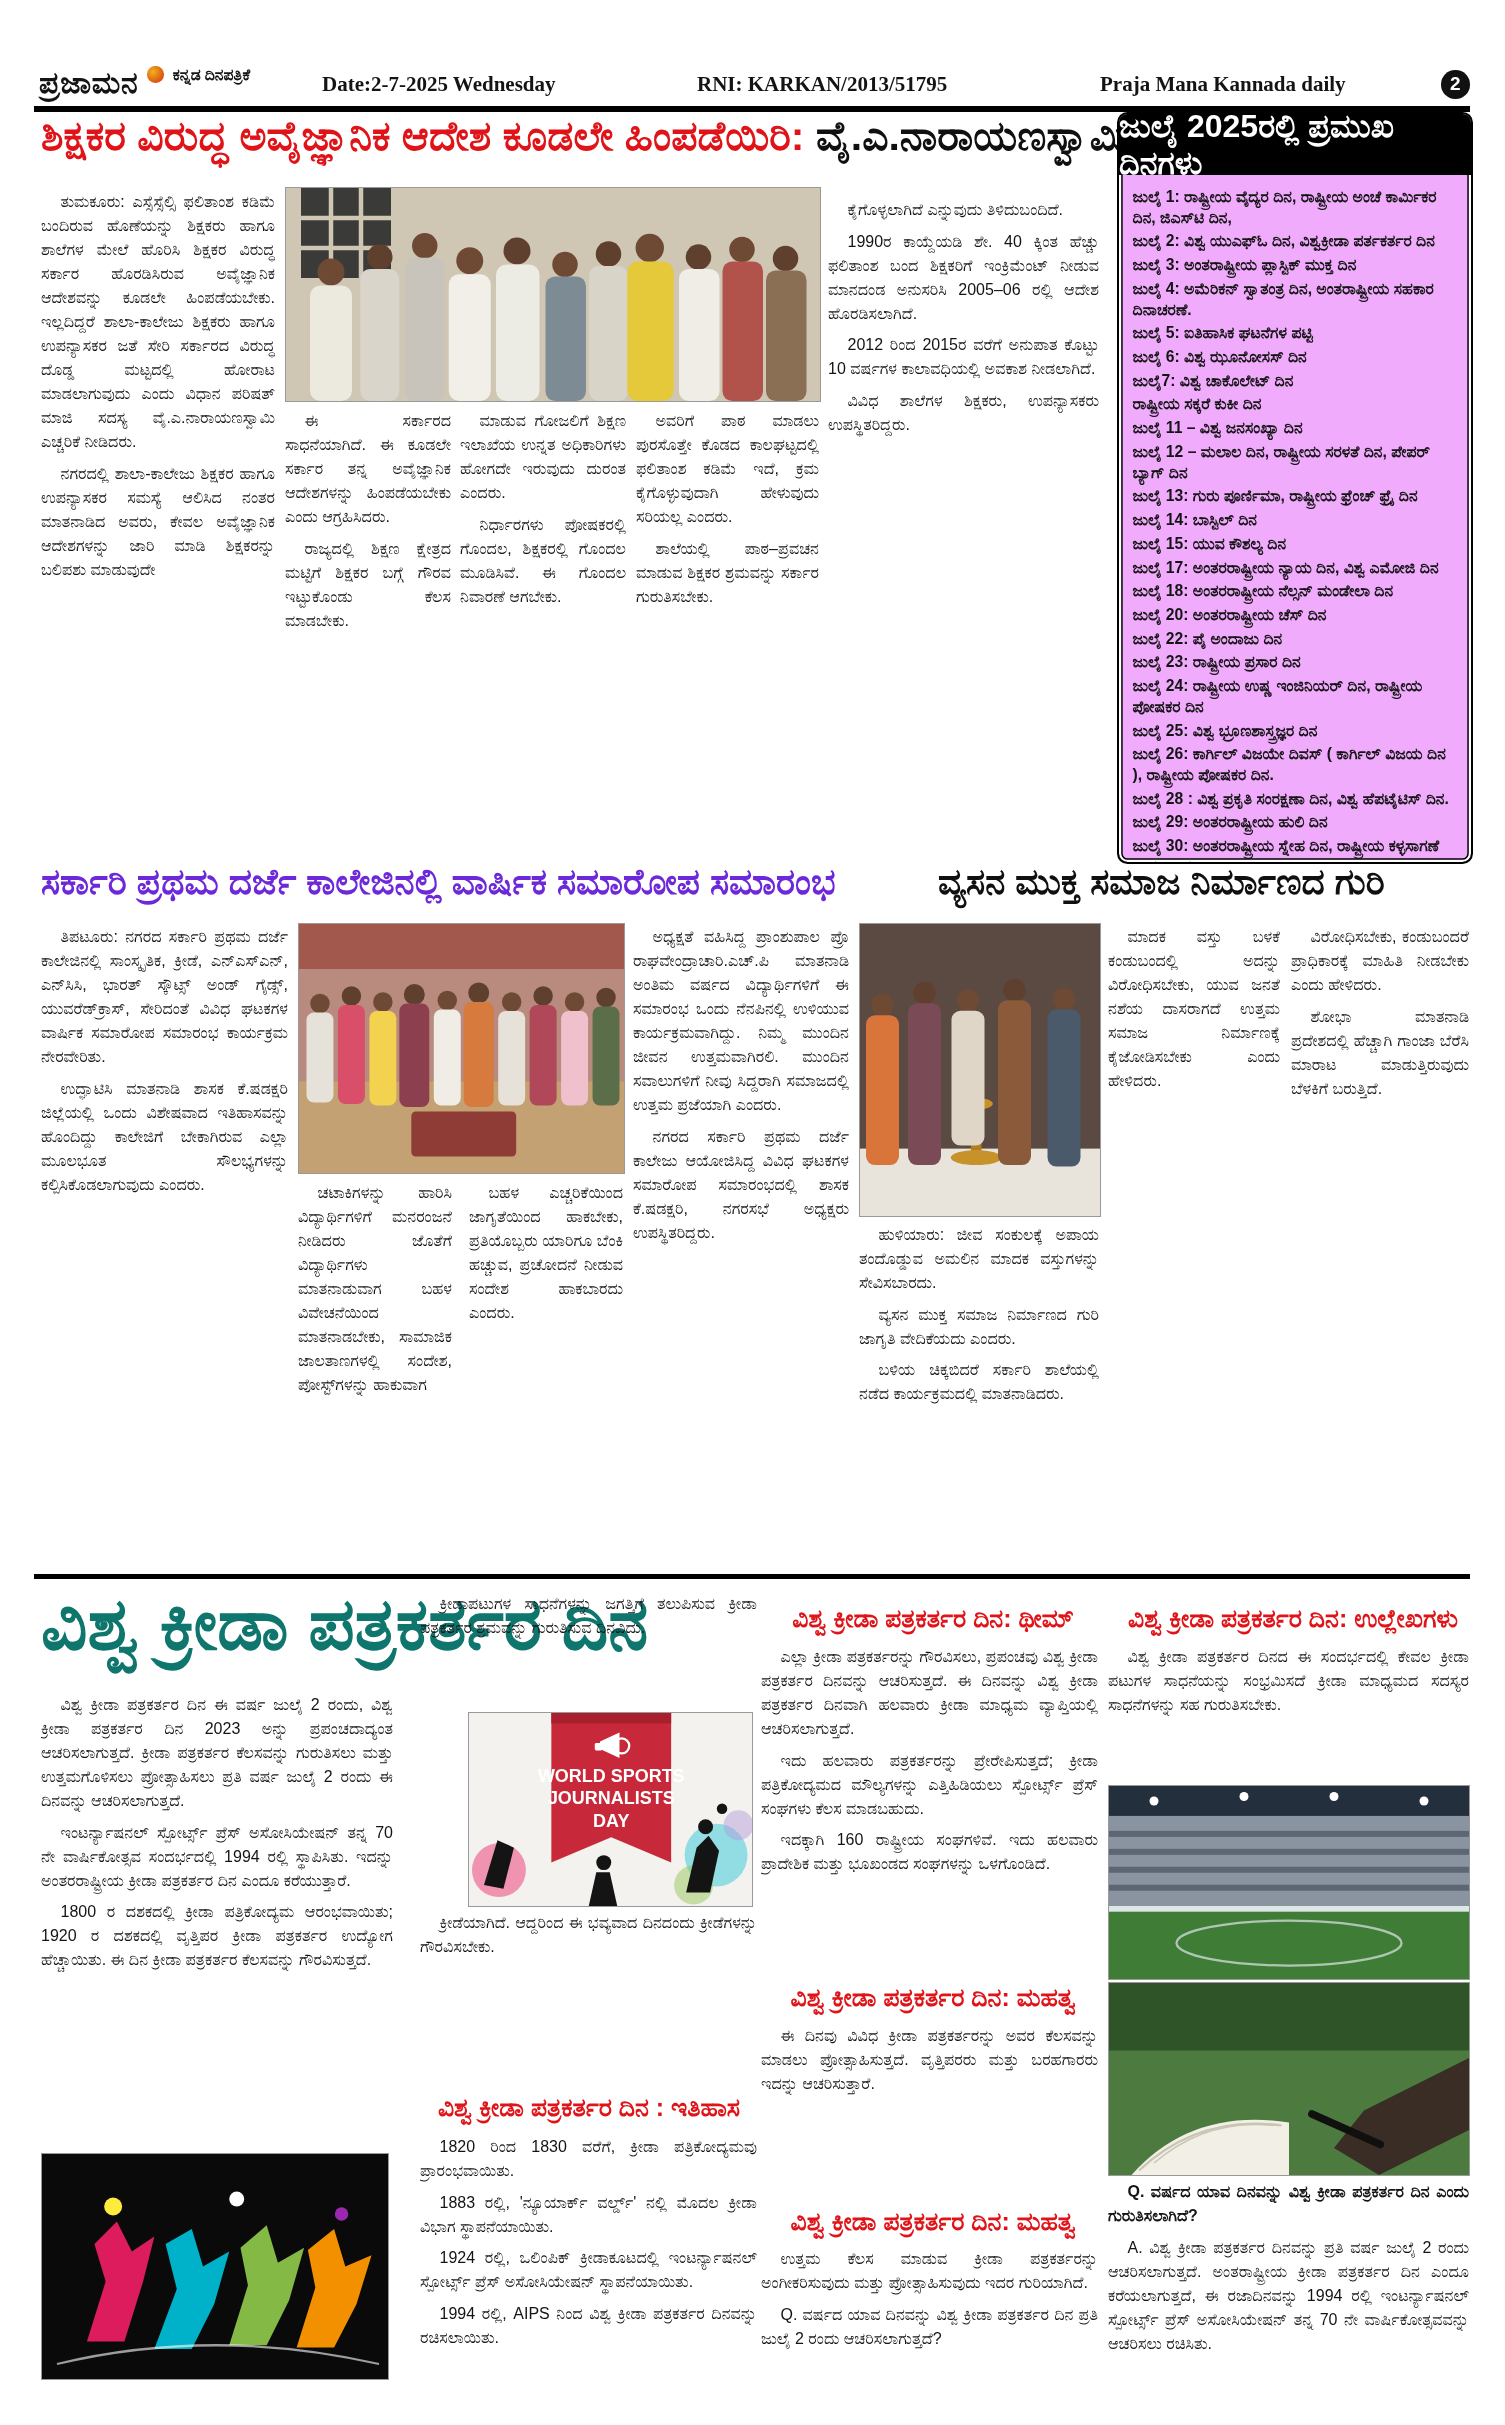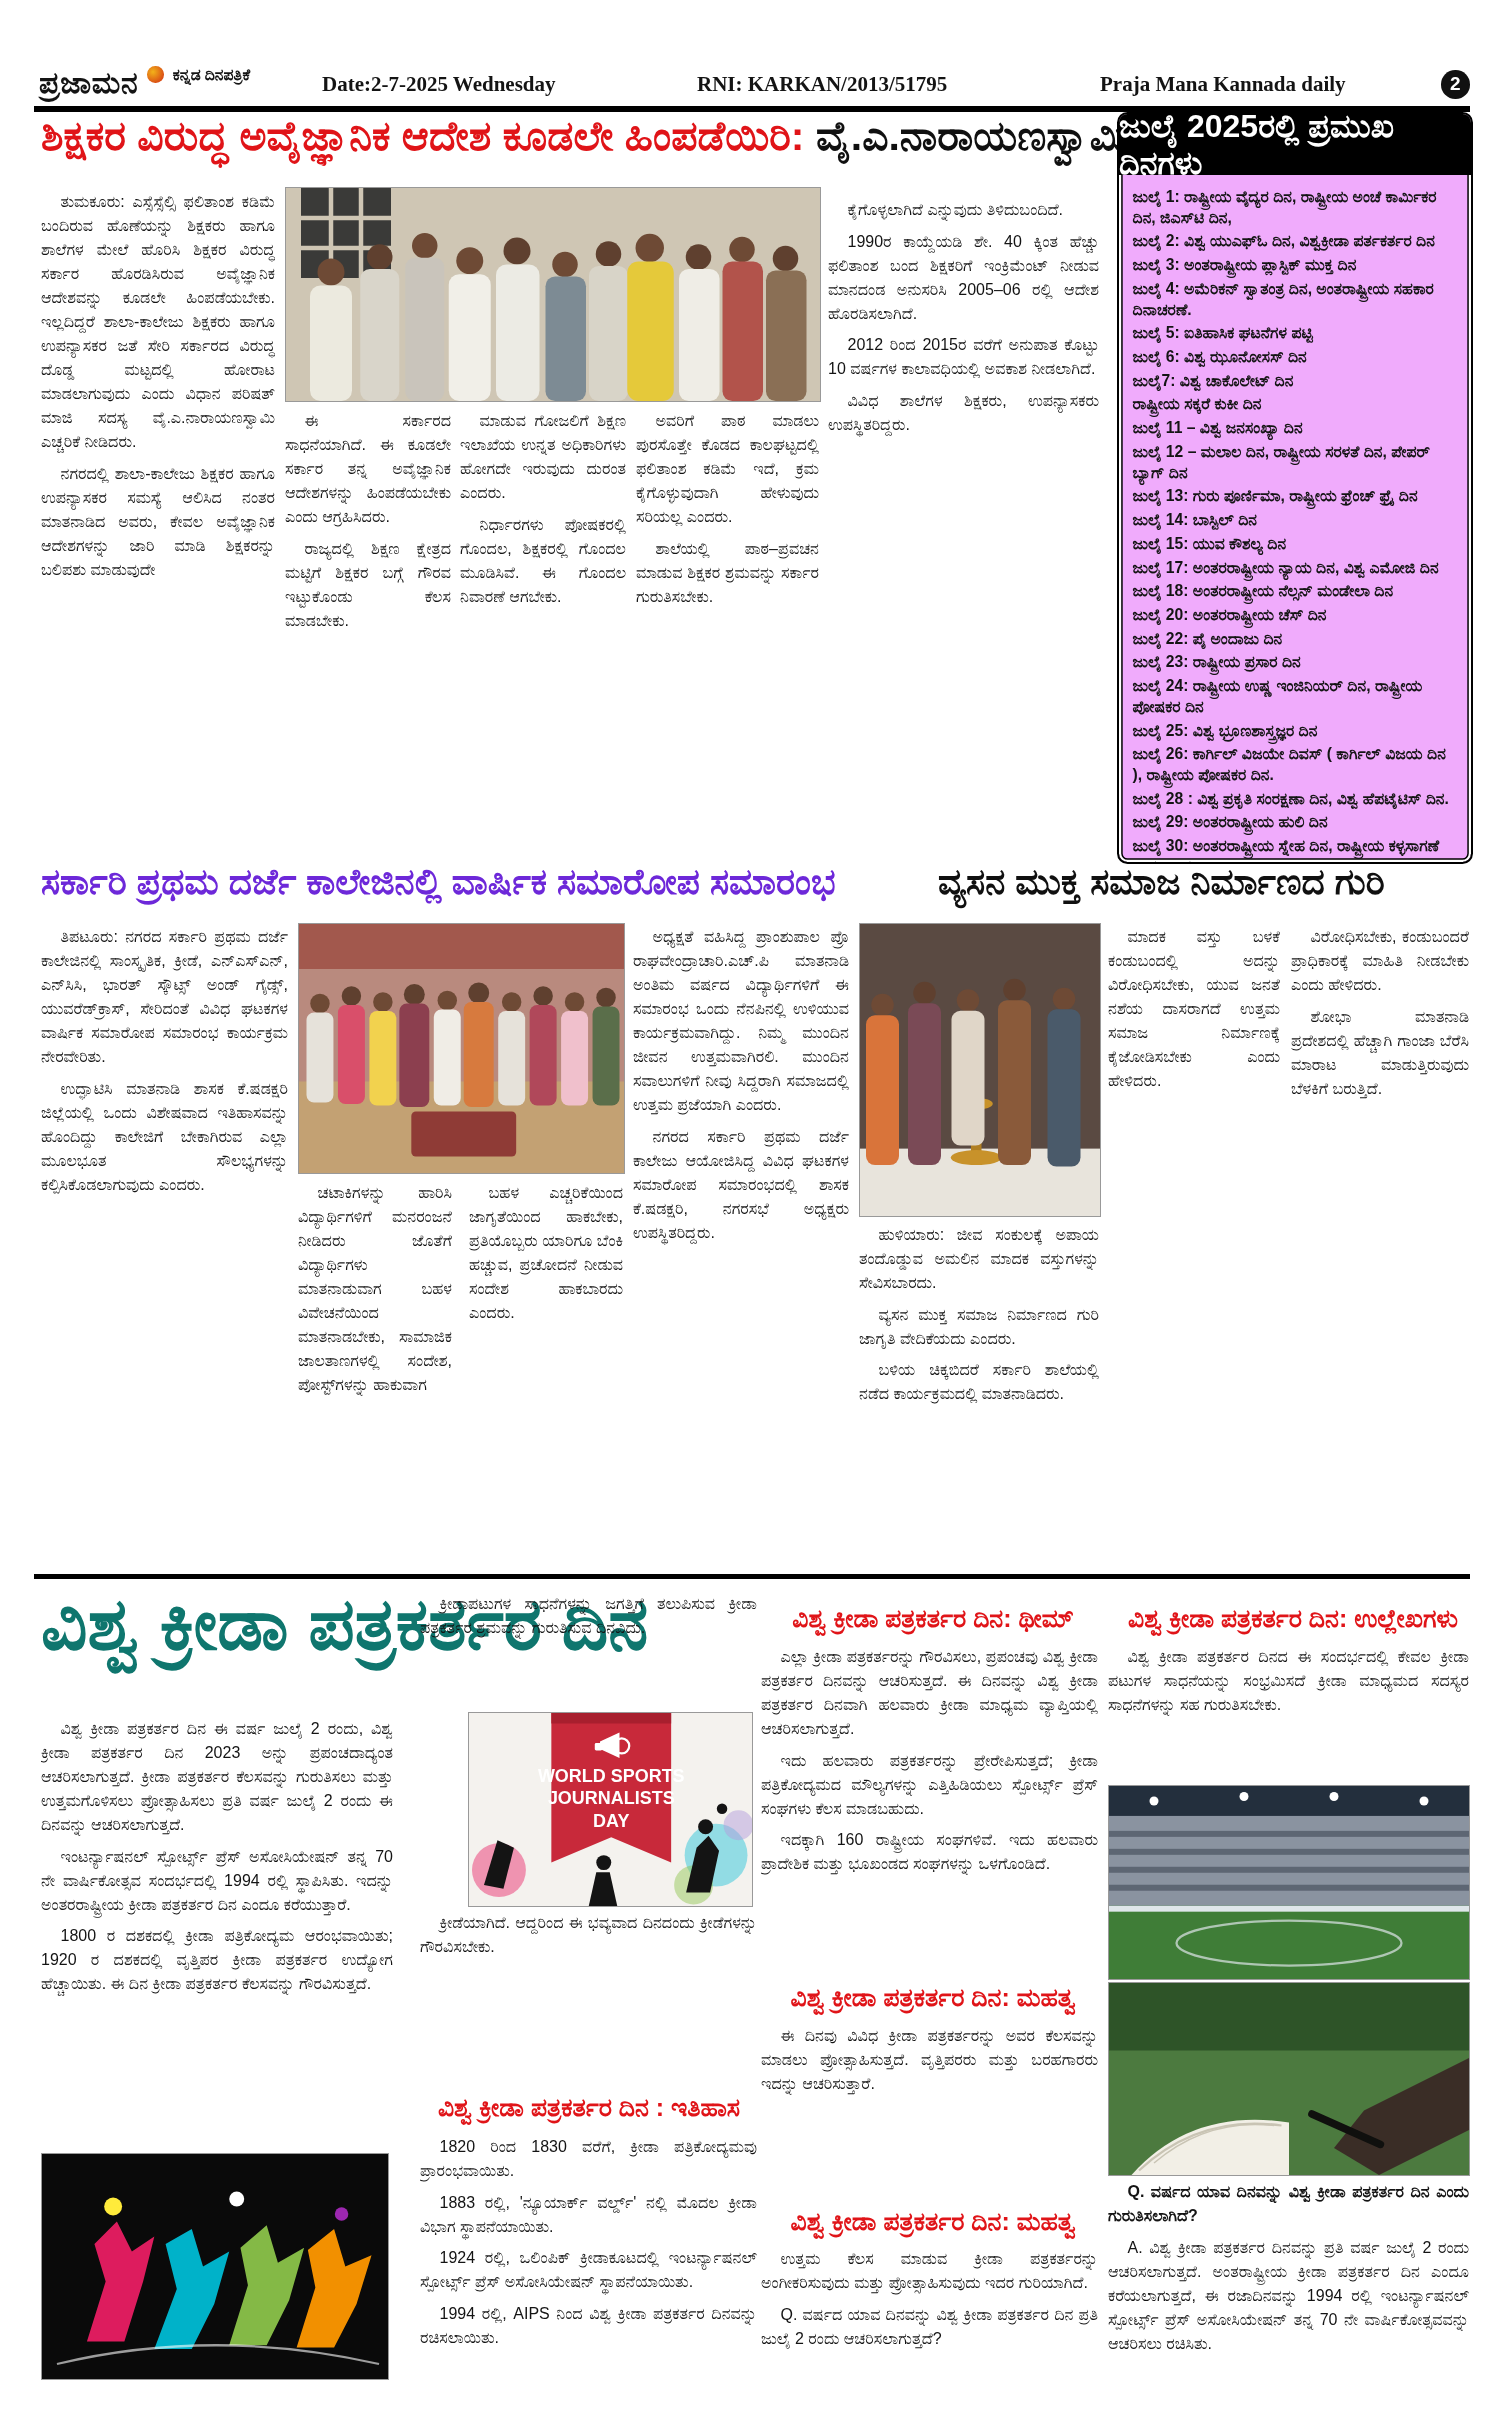--- a/index.html
+++ b/index.html
@@ -51,21 +51,21 @@
   #a2c4{left:633px;top:925px;width:216px;height:564px;}
   #a3photo{left:859px;top:923px;width:240px;height:292px;}
   #a3c0{left:859px;top:1223px;width:240px;height:265px;}
   #a3c1{left:1108px;top:925px;width:172px;height:564px;}
   #a3c2{left:1291px;top:925px;width:178px;height:564px;}
   
   #hr2{left:34px;top:1574px;width:1436px;height:5.2px;background:#000;}
   #a4-head{left:41px;top:1588px;width:697px;height:96px;font-size:72px;font-weight:800;color:#0f766e;
            line-height:1.0;white-space:nowrap;}
   .subhead{color:#e01418;font-size:25px;font-weight:800;text-align:center;white-space:nowrap;overflow:hidden;}
-  #a4c1{left:41px;top:1693px;width:352px;height:456px;margin-top:24px;}
+  #a4c1{left:41px;top:1693px;width:352px;height:456px;}
   #a4img-sports{left:41px;top:2153px;width:346px;height:225px;}
   #a4c2top{left:420px;top:1592px;width:337px;height:114px;}
   #a4img-wsjd{left:468px;top:1712px;width:283px;height:193px;}
   #a4c2cap{left:420px;top:1911px;width:337px;height:177px;}
   #a4h-hist{left:424px;top:2093px;width:330px;height:36px;}
   #a4c2hist{left:420px;top:2135px;width:337px;height:283px;}
   #a4h-theme{left:772px;top:1604px;width:322px;height:36px;}
   #a4c3{left:761px;top:1645px;width:337px;height:336px;}
   #a4h-mah{left:772px;top:1983px;width:322px;height:36px;}
   #a4c3b{left:761px;top:2024px;width:337px;height:178px;}

